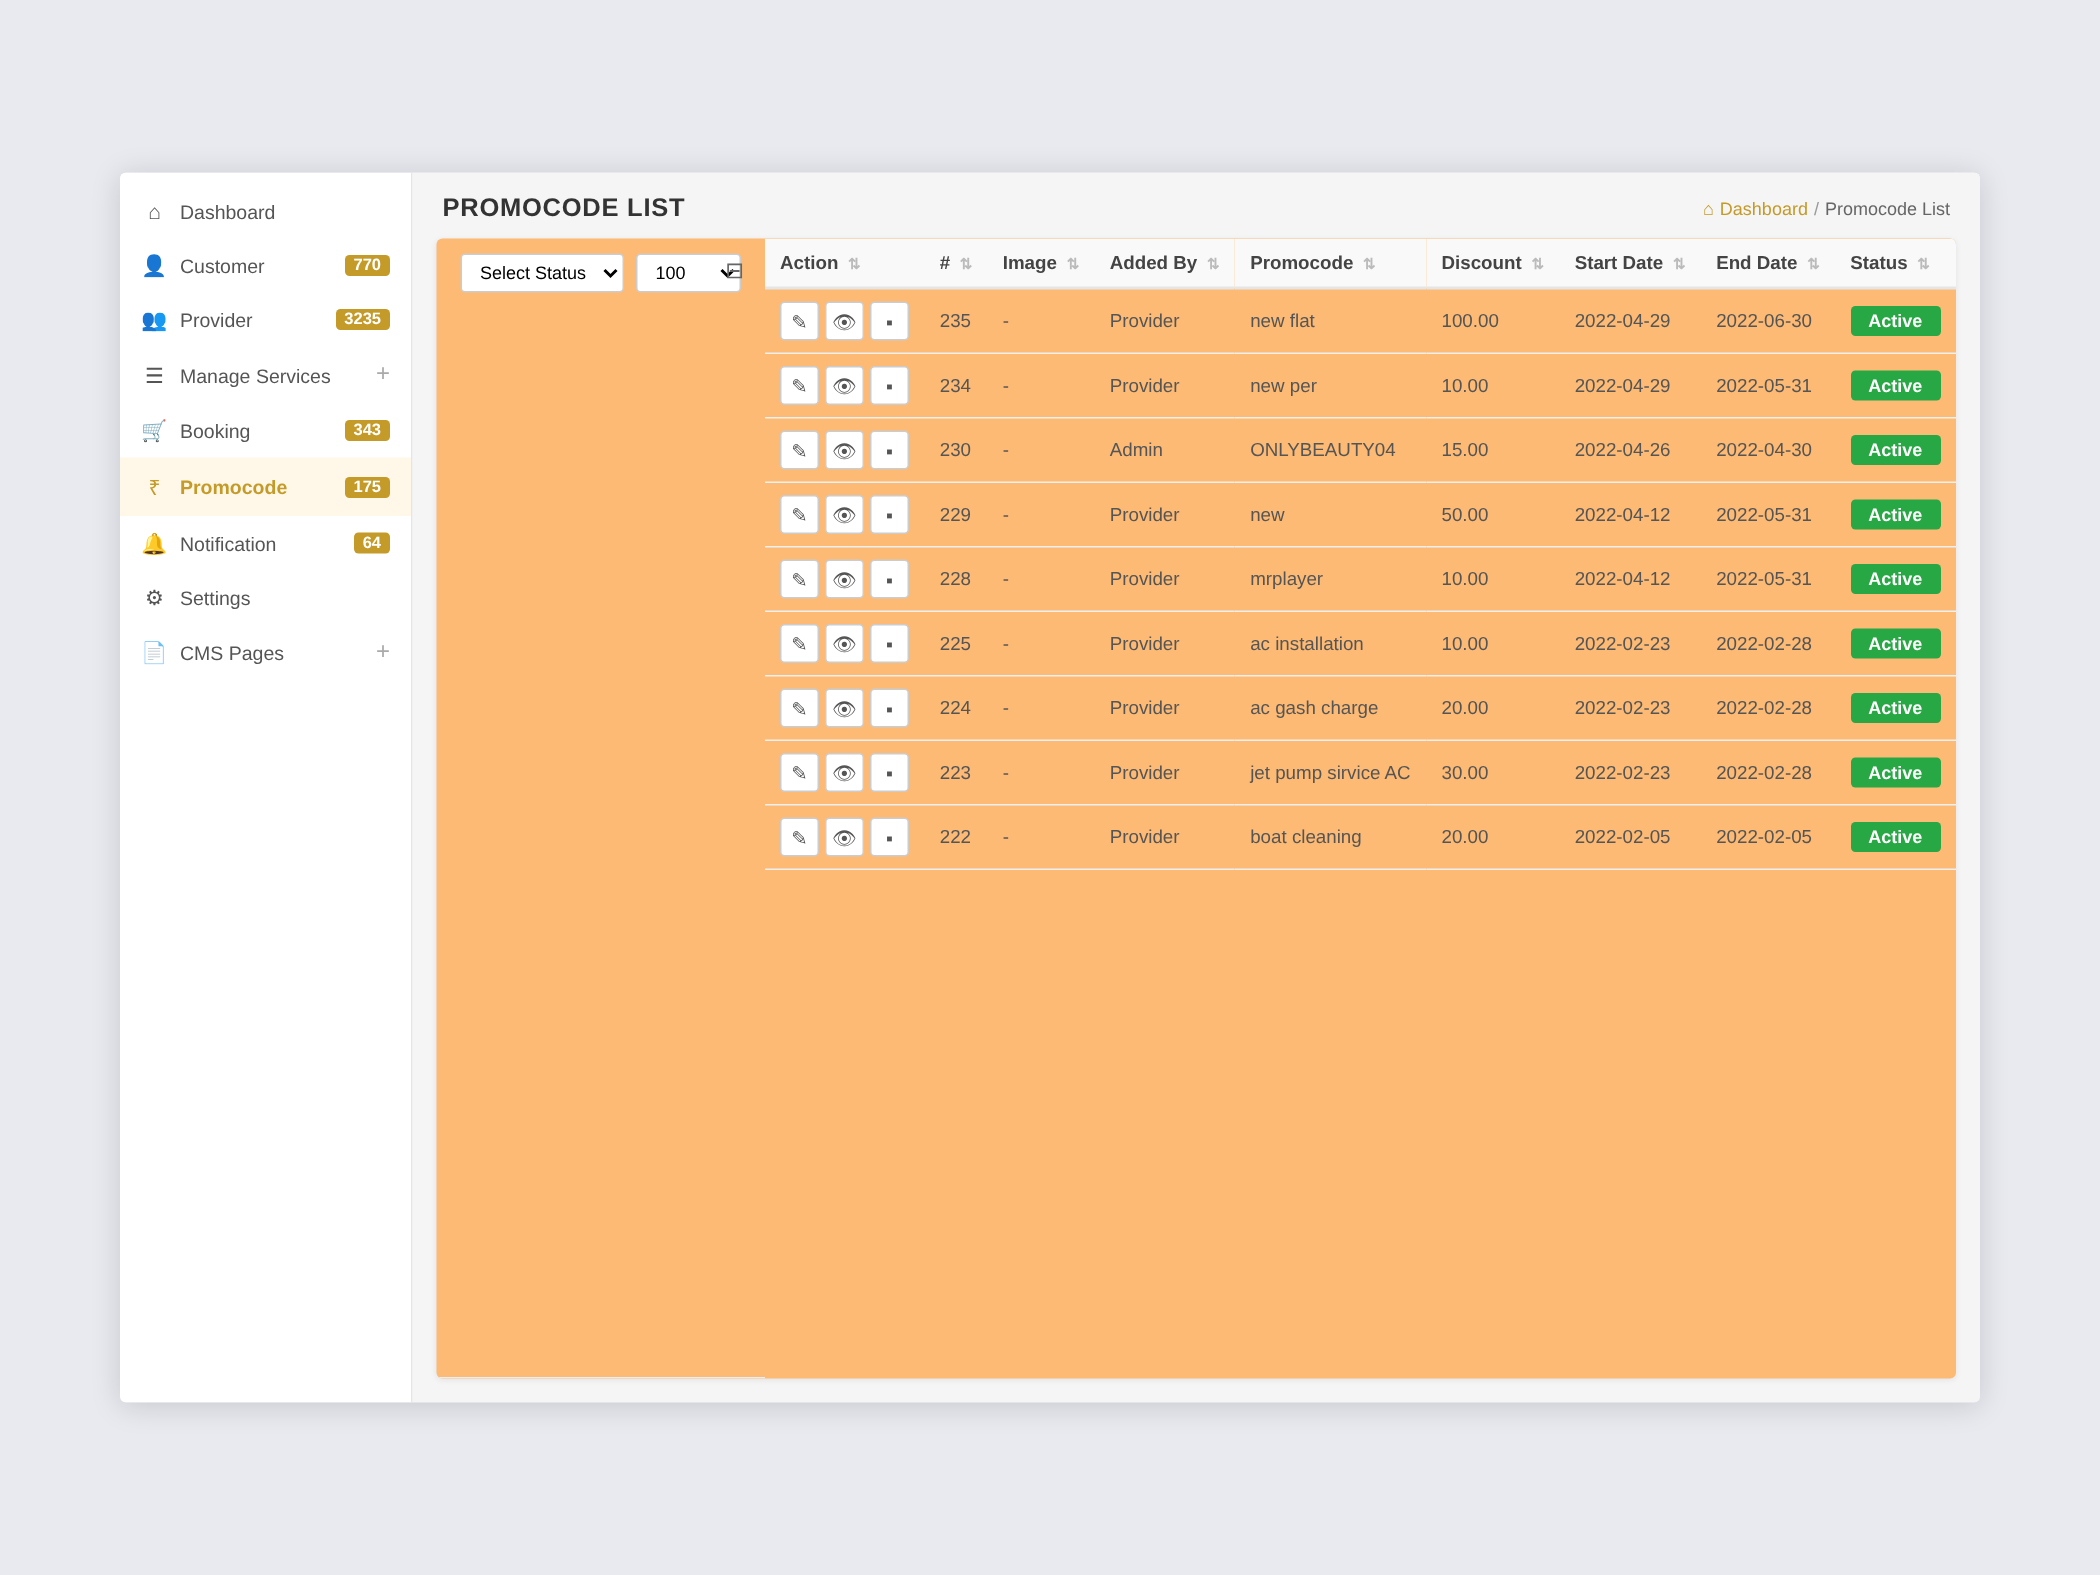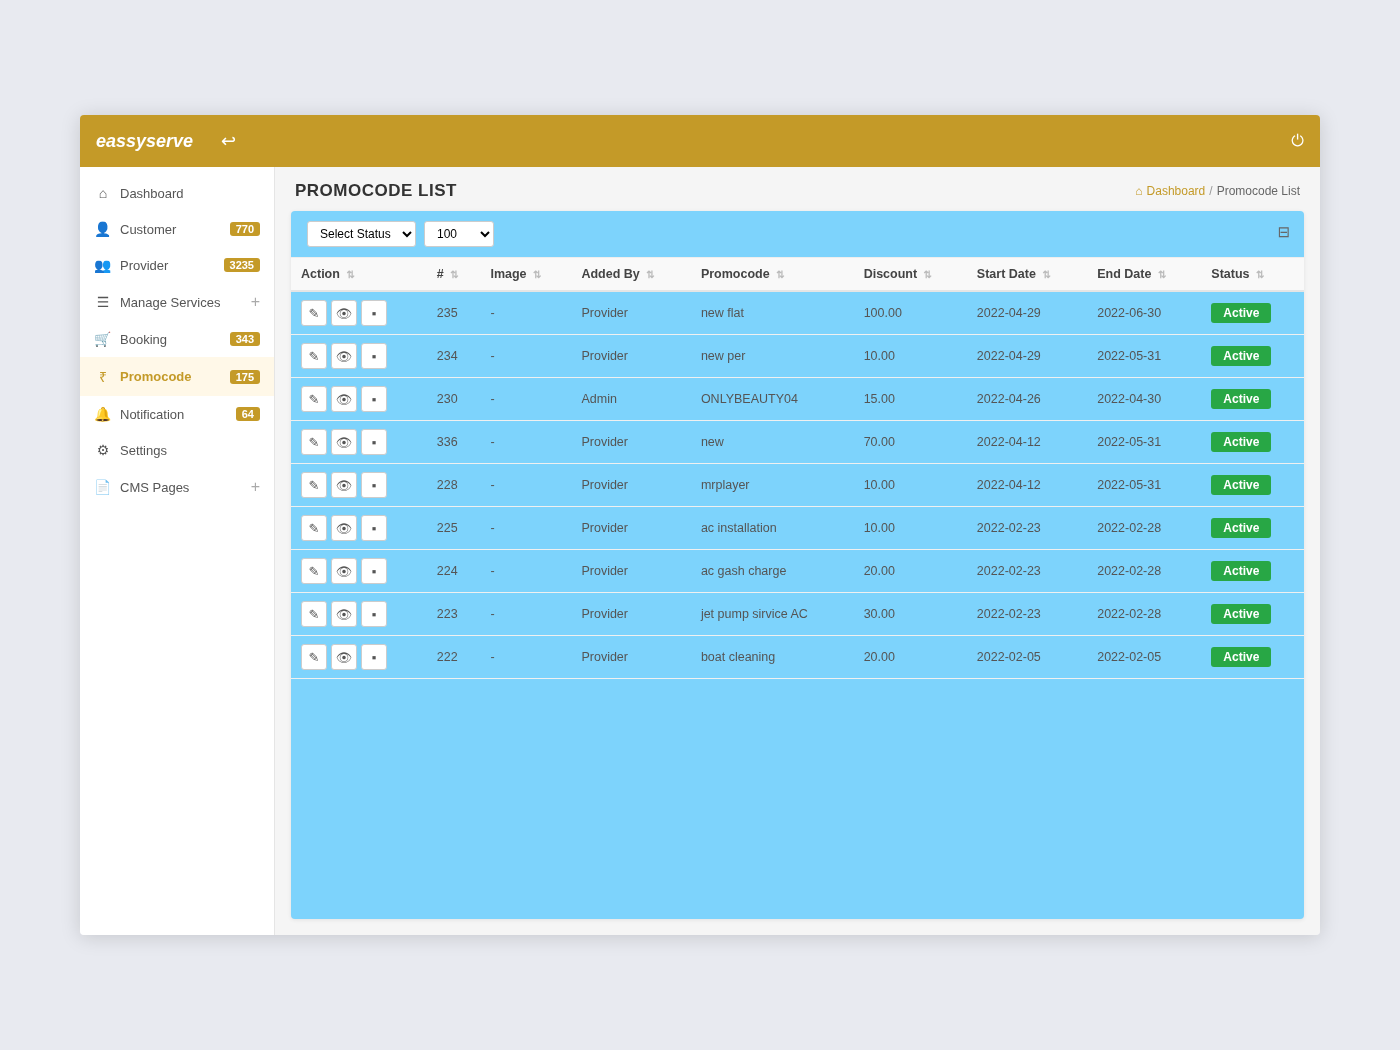--- a/index.html
+++ b/index.html
@@ -161,28 +161,28 @@
       align-items: center;
       gap: 4px;
     }
     .breadcrumb-home {
       color: #c49a28;
     }
     .breadcrumb-separator { color: #999; }
     .breadcrumb-current { color: #666; }
     
     .table-card {
-      background: #7dd3fc;
+      background: #fdba74;
       margin: 0 16px 16px;
       border-radius: 4px;
       box-shadow: 0 1px 4px rgba(0,0,0,0.08);
       flex: 1;
       overflow: hidden;
       display: flex;
-      flex-direction: column;
+      flex-direction: row;
     }
     .select-status {
       border: 1px solid #ccc;
       border-radius: 3px;
       padding: 4px 8px;
       font-size: 12px;
       background: white;
       cursor: pointer;
     }
     .per-page-select {
@@ -298,27 +298,20 @@
       align-items: center;
       padding: 8px 16px 8px;
       border-bottom: 1px solid #eee;
     }
   </style>
 </head>
 <body>
 
 <div class="app-container">
 
-  <div class="top-nav">
-    <div class="brand-logo">
-      <span class="brand-name">eassyserve</span>
-      <span class="nav-toggle">↩</span>
-    </div>
-    <span class="nav-power">⏻</span>
-  </div>
 
   <div class="main-area">
 
     <div class="sidebar">
       <div class="sidebar-menu">
 
         <div class="sidebar-item">
           <span class="sidebar-icon">⌂</span>
           <span class="sidebar-label">Dashboard</span>
         </div>
@@ -502,25 +495,25 @@
       </td>
     </tr>
                 <tr>
       <td>
         <div class="row-actions">
           <button class="row-btn" title="Edit">✎</button>
           <button class="row-btn" title="View">👁</button>
           <button class="row-btn" title="Delete">▪</button>
         </div>
       </td>
-      <td>336</td>
+      <td>229</td>
       <td>-</td>
       <td>Provider</td>
       <td>new</td>
-      <td>70.00</td>
+      <td>50.00</td>
       <td>2022-04-12</td>
       <td>2022-05-31</td>
       <td>
         <span class="status-badge">Active</span>
       </td>
     </tr>
                 <tr>
       <td>
         <div class="row-actions">
           <button class="row-btn" title="Edit">✎</button>

